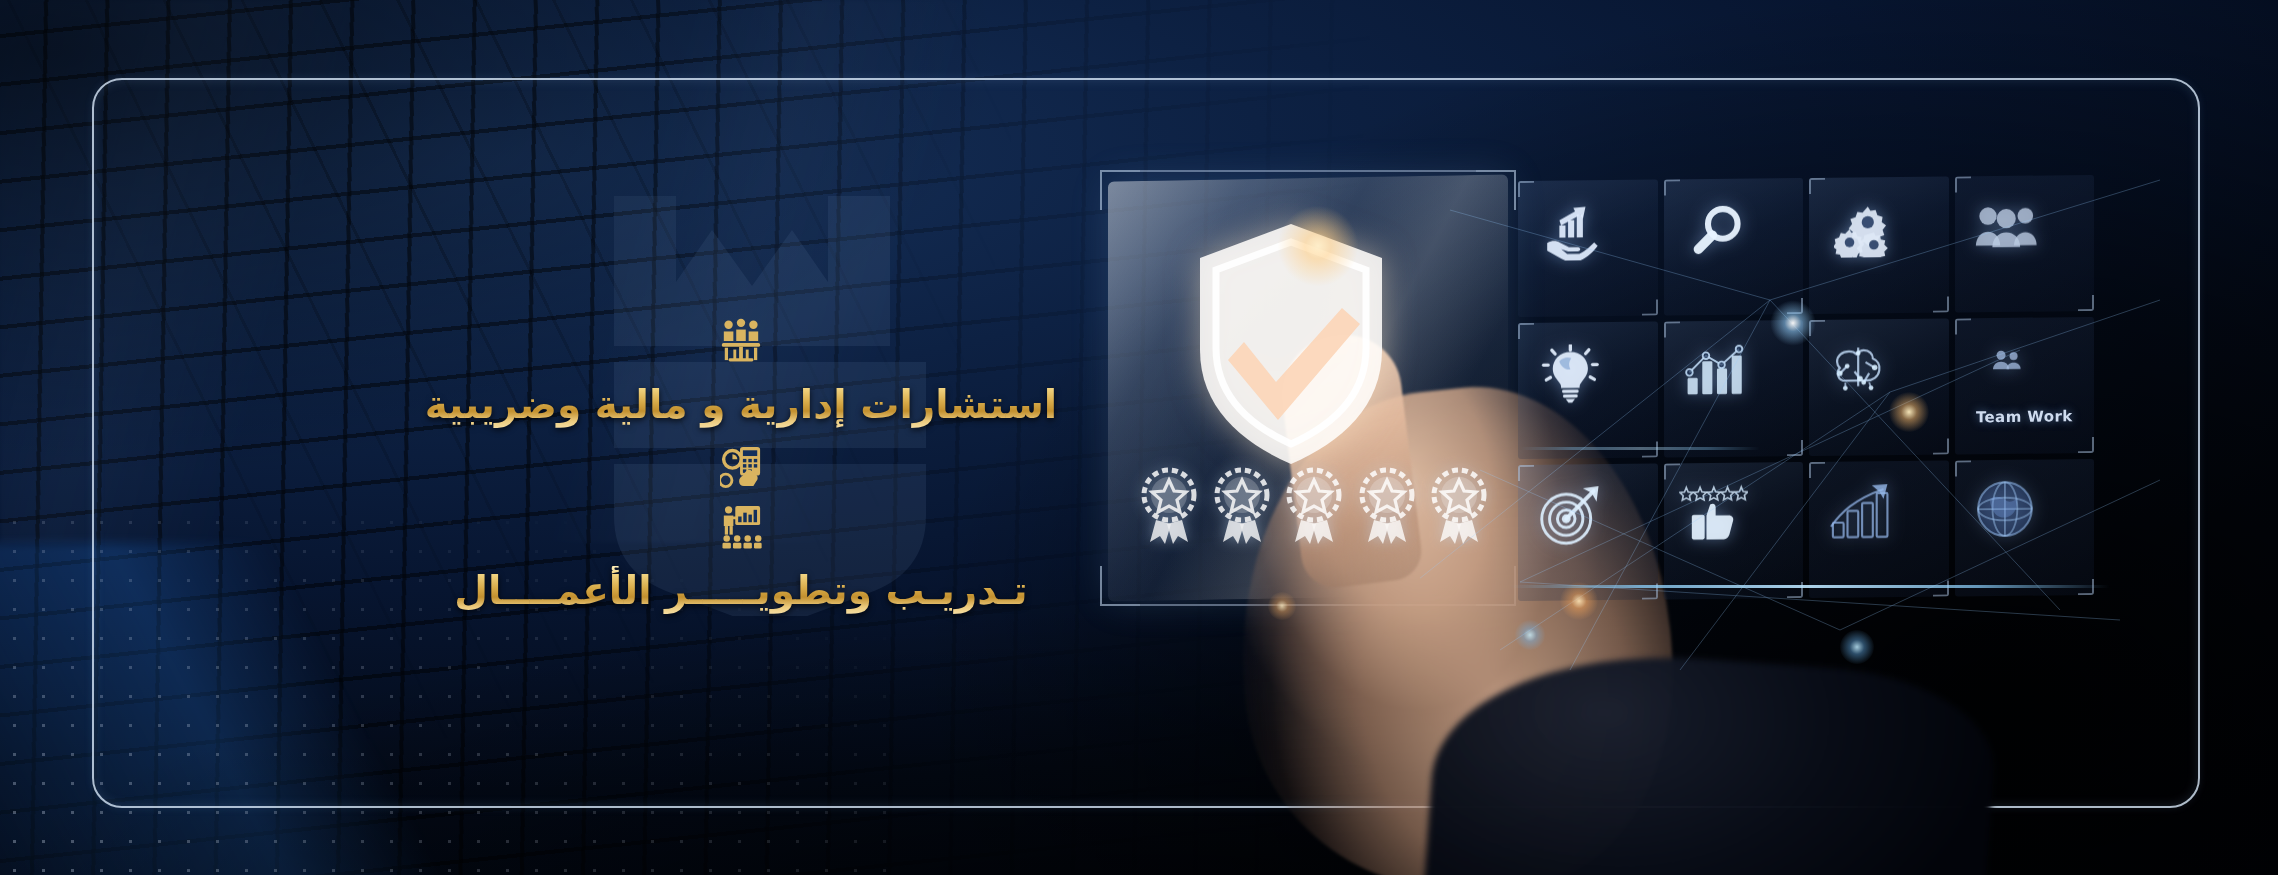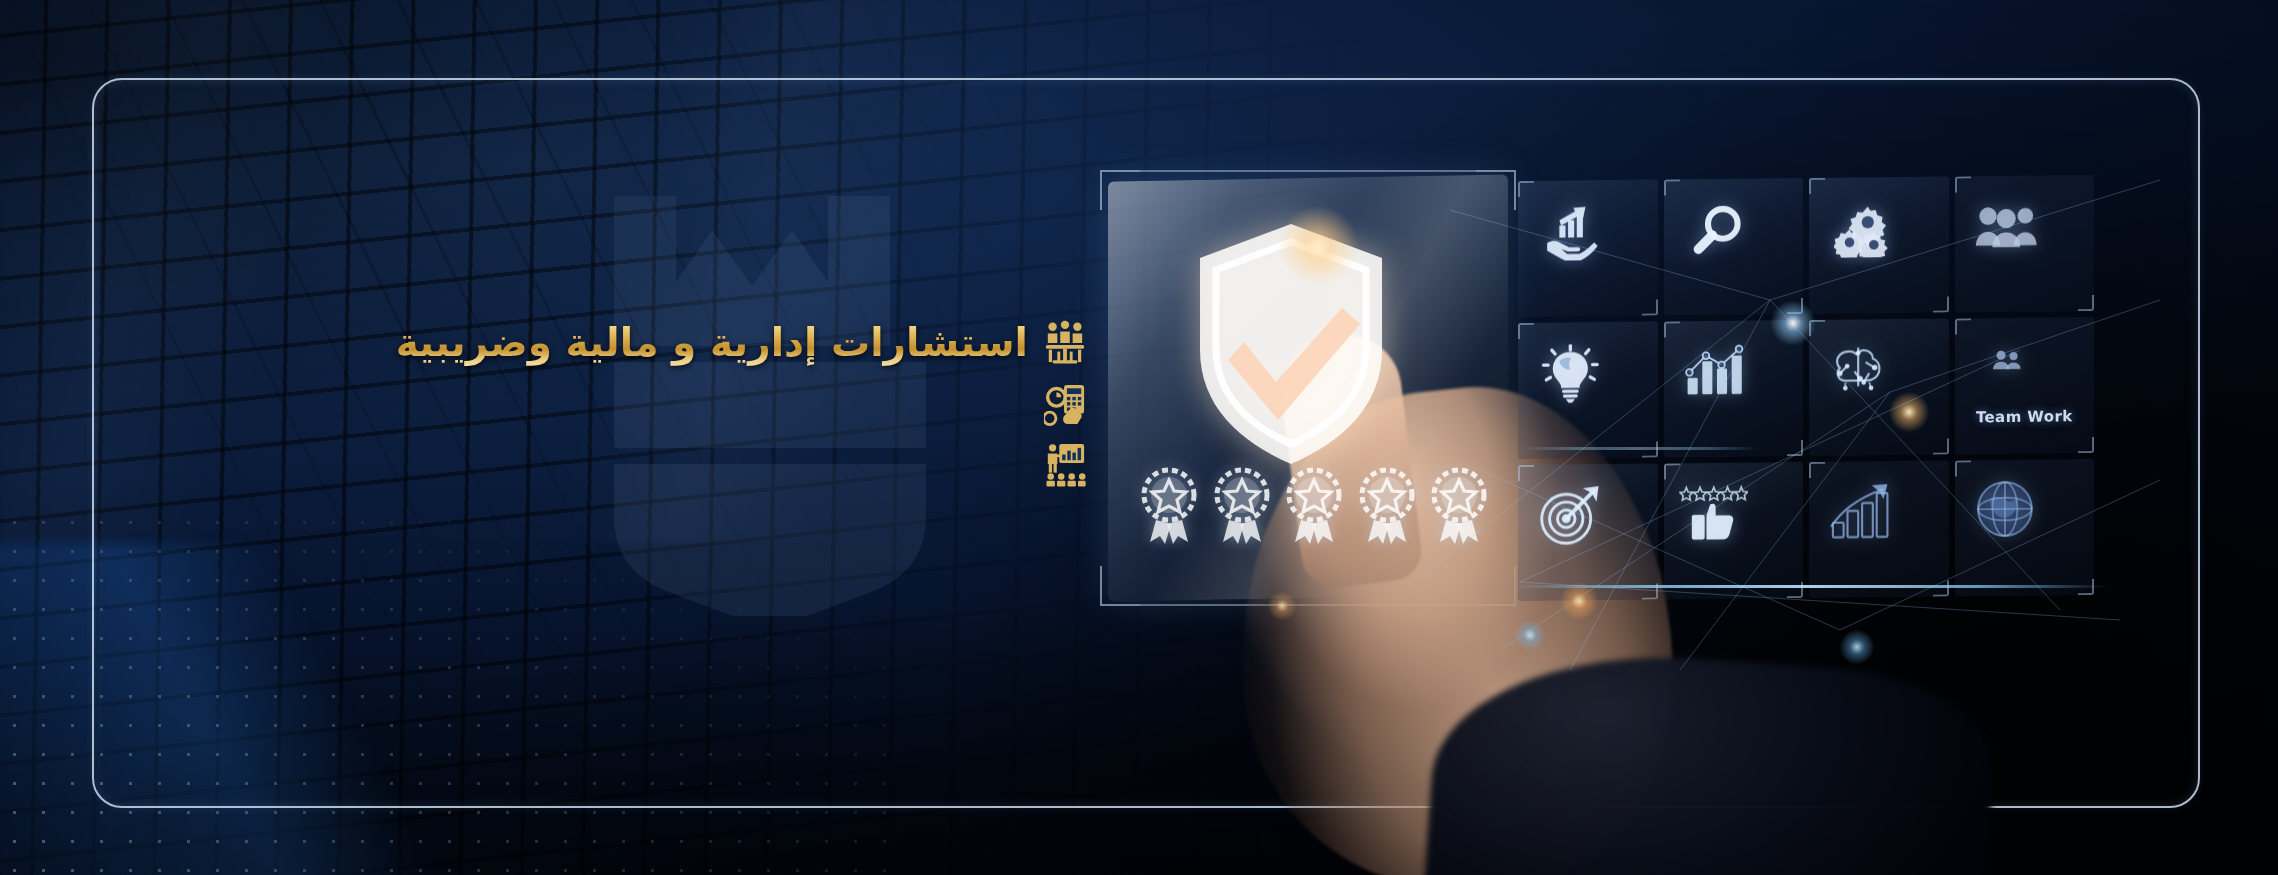--- a/index.html
+++ b/index.html
@@ -62,21 +62,21 @@
   .watermark{position:absolute;left:604px;top:186px;width:332px;height:430px;opacity:.20;}
   .watermark svg{width:100%;height:100%;display:block;}
 
   
   .frame{position:absolute;left:92px;top:78px;width:2108px;height:730px;
     border:2px solid rgba(216,232,250,.80);border-radius:30px;pointer-events:none;
     box-shadow:0 0 12px rgba(150,200,255,.14) inset, 0 0 8px rgba(140,190,255,.10);}
 
   
   .headlines{position:absolute;right:1192px;top:318px;width:690px;direction:rtl;text-align:right;}
-  .hl-row{display:flex;flex-direction:row;align-items:center;justify-content:flex-start;gap:16px;margin-bottom:14px;}
+  .hl-row{display:flex;flex-direction:column;align-items:center;justify-content:flex-start;gap:16px;margin-bottom:14px;}
   .hl-row:last-child{margin-bottom:0;}
   .hl-ic{flex:0 0 auto;width:42px;height:46px;display:block;}
   .hl-ic svg{width:100%;height:100%;display:block;}
   .hl-txt{
     font-size:39px;font-weight:700;letter-spacing:.2px;line-height:1.28;white-space:nowrap;
     background:linear-gradient(180deg,#fff0bd 0%,#f2d583 16%,#d8ab49 44%,#c2902f 62%,#eccb7e 82%,#f8e3ac 100%);
     -webkit-background-clip:text;background-clip:text;color:transparent;
     -webkit-text-fill-color:transparent;
     filter:drop-shadow(0 2px 3px rgba(0,0,0,.75));
   }
@@ -263,20 +263,21 @@
               <circle cx="18" cy="36" r="3.4"></circle>
             <circle cx="29" cy="36" r="3.4"></circle>
               <circle cx="40" cy="36" r="3.4"></circle>
             <rect x="2.6" y="40.5" width="8.8" height="6" rx="1.4"></rect>
             <rect x="13.6" y="40.5" width="8.8" height="6" rx="1.4"></rect>
             <rect x="24.6" y="40.5" width="8.8" height="6" rx="1.4"></rect>
             <rect x="35.6" y="40.5" width="8" height="6" rx="1.4"></rect>
           </g>
         </svg>
       </span>
+      <span class="hl-txt">تـدريـب وتطويـــــر الأعمــــال</span>
     </div>
 
   </div>
 
   <div class="tablet"></div>
   <div class="tablet-brk">
     <span class="brk tl"></span>
     <span class="brk tr"></span>
     <span class="brk bl"></span>
     <span class="brk br"></span>

